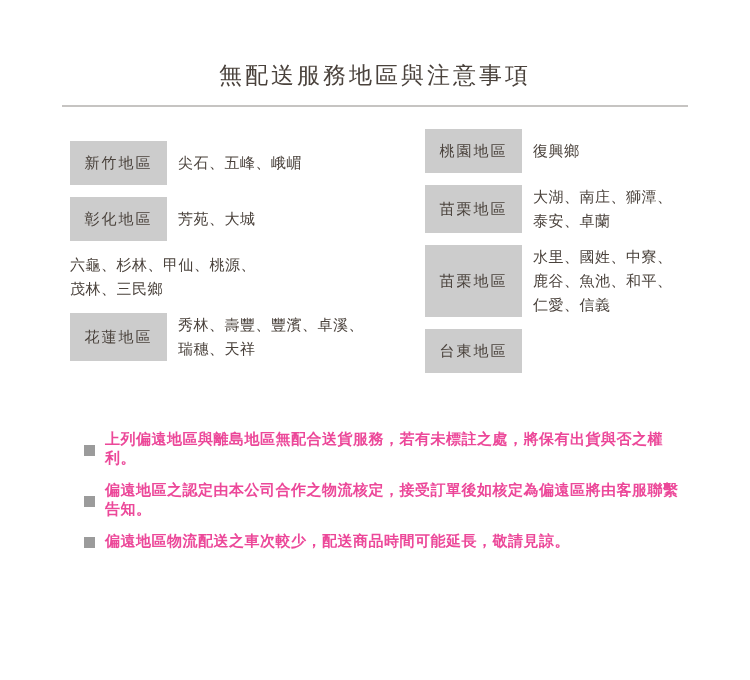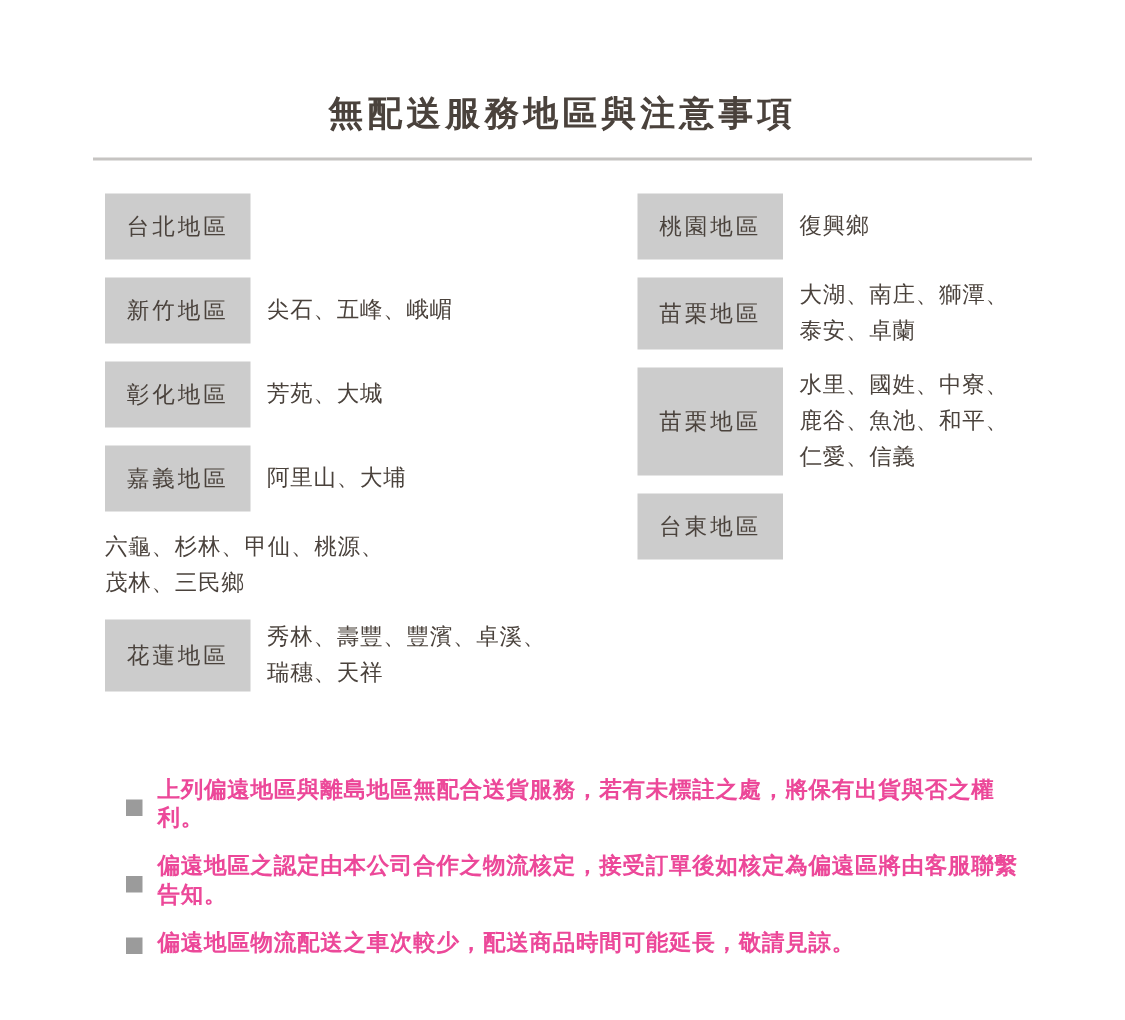--- a/index.html
+++ b/index.html
@@ -16,21 +16,21 @@
   .page {
     width: 626px;
     margin: 0 auto;
     padding-top: 60px;
     box-sizing: border-box;
   }
   .title {
     margin: 0 0 14px 0;
     text-align: center;
     font-size: 23px;
-    font-weight: bold;
+    font-weight: normal;
     letter-spacing: 3px;
     color: #4a423c;
   }
   .divider {
     height: 2px;
     background: #c6c4c2;
   }
   .regions {
     display: grid;
     grid-template-columns: 355px 1fr;
@@ -88,33 +88,28 @@
 
 <div class="page">
 
   <h1 class="title">無配送服務地區與注意事項</h1>
   <div class="divider"></div>
 
   <div class="regions">
 
     <div class="col">
       <div class="region-row">
-        <div class="region-label">台北地區</div>
       </div>
       <div class="region-row">
         <div class="region-label">新竹地區</div>
         <div class="region-areas">尖石、五峰、峨嵋</div>
       </div>
       <div class="region-row">
         <div class="region-label">彰化地區</div>
         <div class="region-areas">芳苑、大城</div>
-      </div>
-      <div class="region-row">
-        <div class="region-label">嘉義地區</div>
-        <div class="region-areas">阿里山、大埔</div>
       </div>
       <div class="region-row">
         <div class="region-areas">六龜、杉林、甲仙、桃源、
 茂林、三民鄉</div>
       </div>
       <div class="region-row">
         <div class="region-label">花蓮地區</div>
         <div class="region-areas">秀林、壽豐、豐濱、卓溪、
 瑞穗、天祥</div>
       </div>

